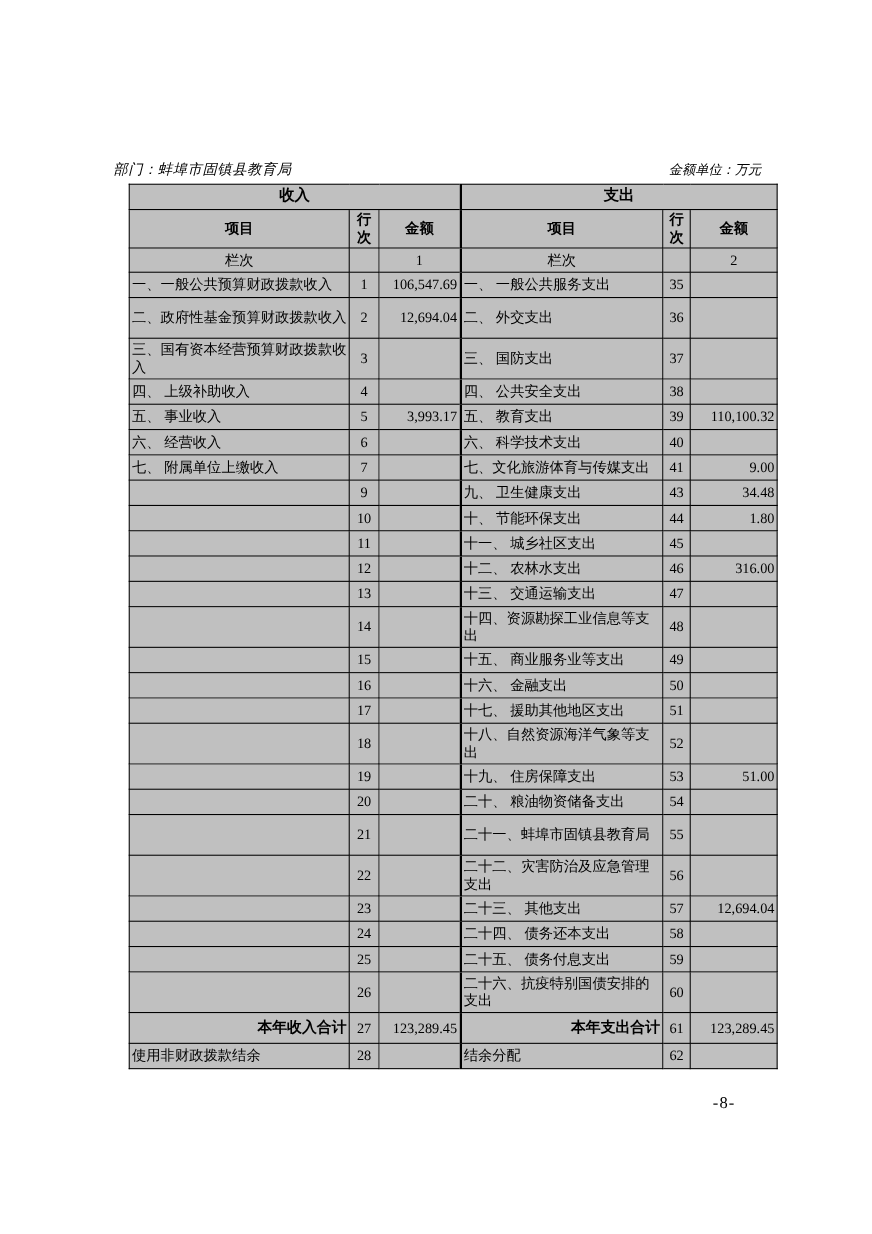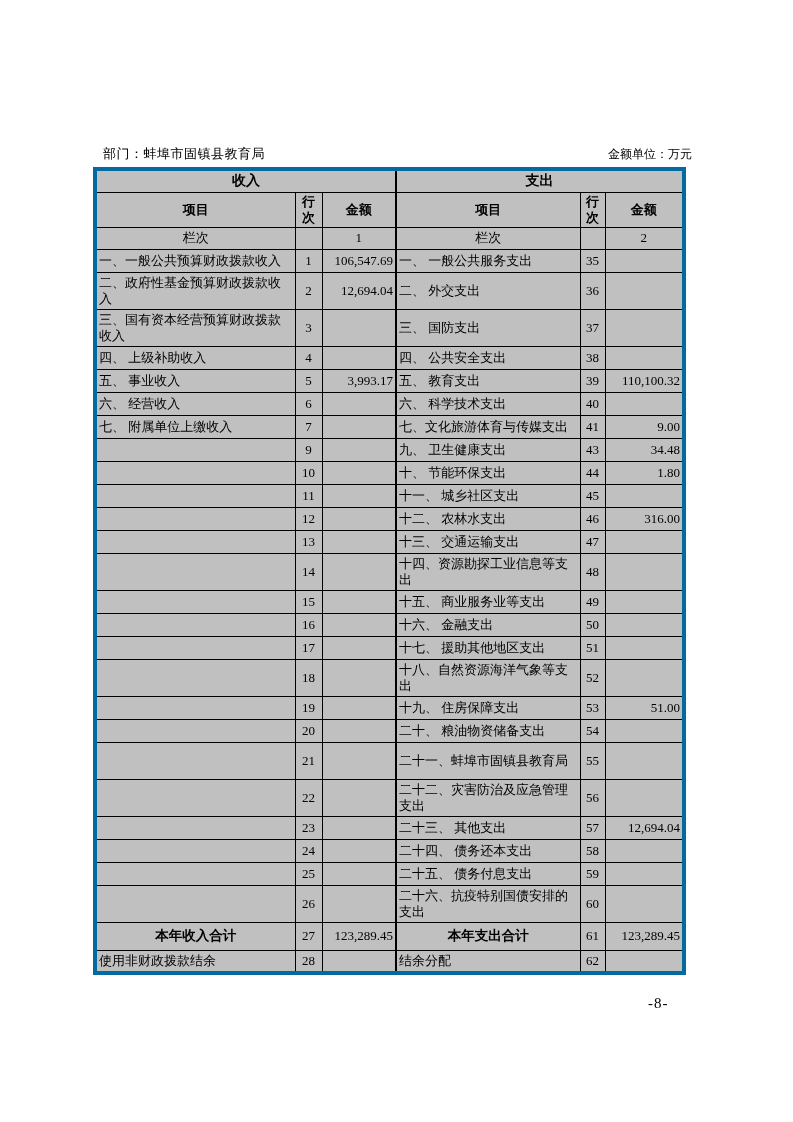--- a/index.html
+++ b/index.html
@@ -4,50 +4,50 @@
 <style>
   html,body { margin:0; padding:0; }
   body {
     width:793px; height:1122px; background:#ffffff; position:relative;
     font-family:"Liberation Serif","DejaVu Serif",serif; color:#000;
   }
   .page { position:absolute; inset:0; overflow:hidden; }
 
   .meta-row {
     position:absolute; left:103px; width:589px; top:142px; height:21px;
-    display:flex; justify-content:space-between; align-items:flex-end;
+    display:flex; justify-content:space-between; align-items:flex-end;font-style:italic;
   }
   .dept { font-size:13px; letter-spacing:0.5px; }
   .unit { font-size:12px; }
 
   table.budget {
-    position:absolute; left:93px; top:167px;
+    position:absolute; left:117px; top:167px;
     border-collapse:collapse; table-layout:fixed;
-    border:4px solid #0369a1; width:589px;
+    border:1px solid #0369a1; width:589px;
   }
   table.budget td, table.budget th {
     border:1px solid #000; background:#c0c0c0;
     padding:1px 2px; font-size:13px; font-weight:normal;
     overflow:hidden; line-height:1.2; vertical-align:middle;
     word-break:break-all;
   }
   tr.h1 { height:23px; }
   tr.h1 th { font-weight:bold; font-size:14px; text-align:center; }
   tr.h2 { height:35px; }
   tr.h2 th { font-weight:bold; text-align:center; }
   tr.lanci { height:22px; }
   tr.lanci td { text-align:center; }
   tbody tr { height:23px;margin-top:20px; }
   tbody tr.tall { height:37px; }
   td.item { text-align:left; }
   td.line { text-align:center; padding:1px 1px; }
   td.amt  { background:#ffffff; text-align:right; font-size:12.5px; padding-right:3px; }
   .mid { border-left:2px solid #000 !important; }
   tr.total-row { height:28px; }
-  tr.total-row td.item { text-align:center; font-weight:bold; font-size:13.5px; }
+  tr.total-row td.item { text-align:right; font-weight:bold; font-size:13.5px; }
   tr.last-row { height:23px; }
 
   .page-number {
     position:absolute; left:648px; top:995px;
     font-size:15px; letter-spacing:1px;
   }
 </style>
 </head>
 <body>
 

